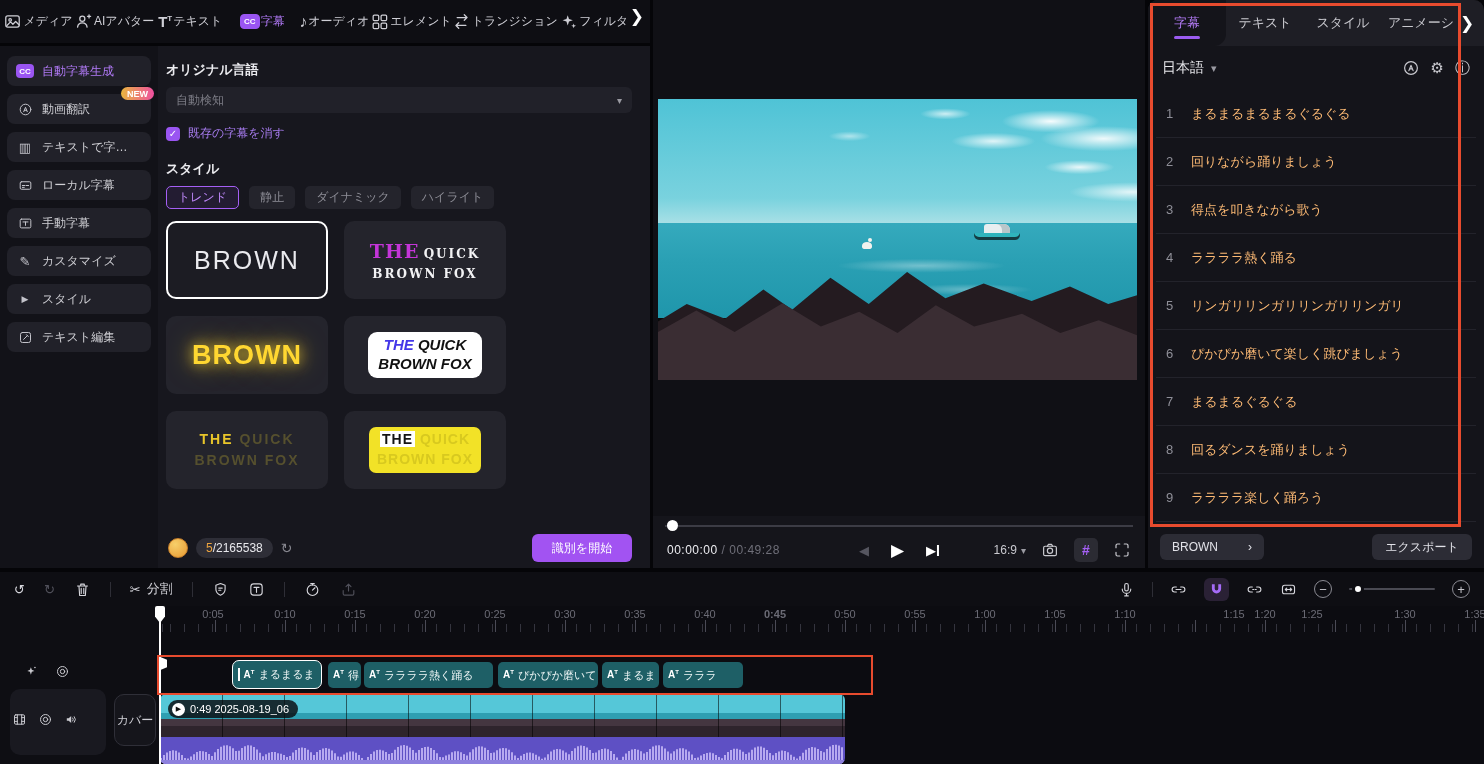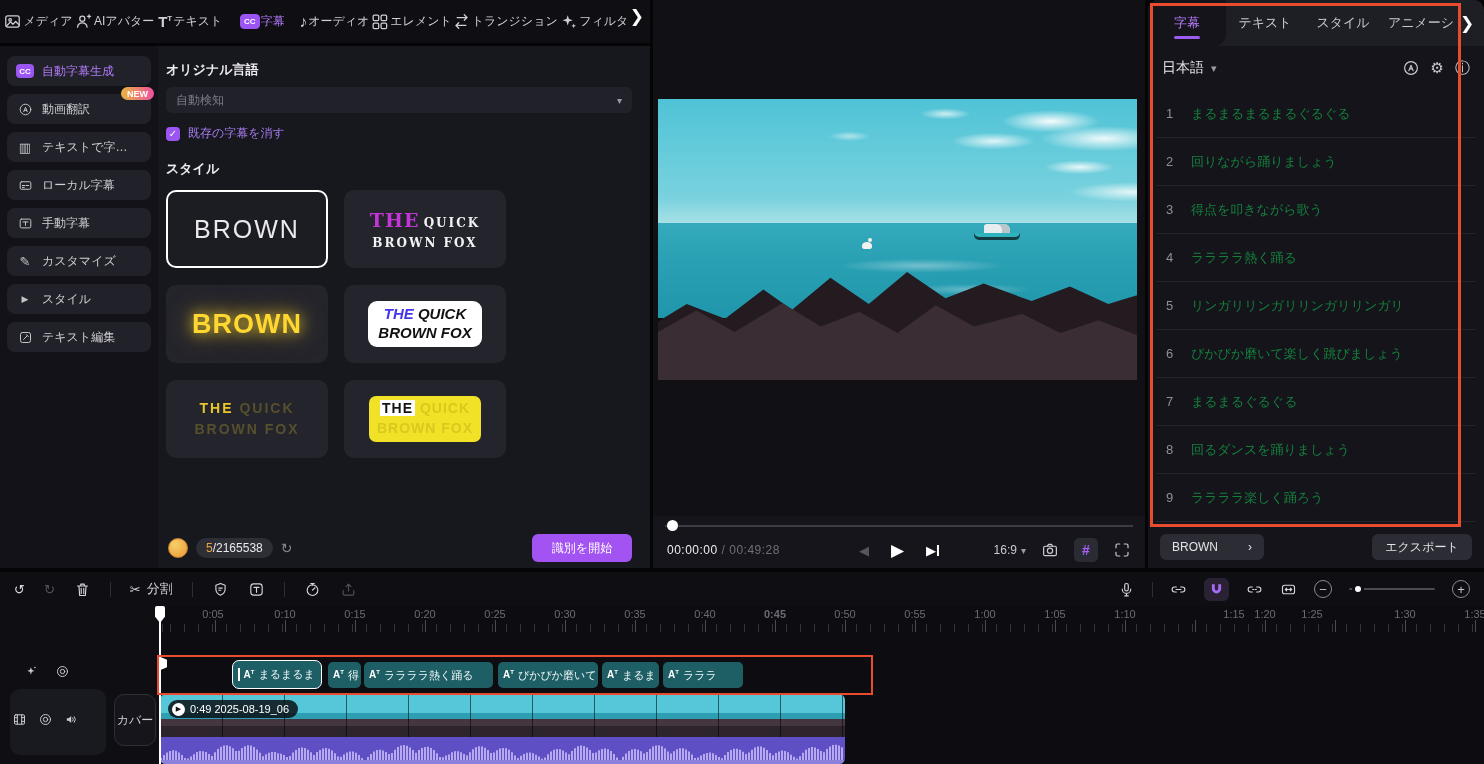--- a/index.html
+++ b/index.html
@@ -113,21 +113,21 @@
 .r-tab.active{background:#14141a;color:#b27af5;border-radius:10px 0 12px 0}
 .r-tab.active::after{content:"";position:absolute;bottom:7px;left:50%;transform:translateX(-50%);width:26px;height:3px;border-radius:2px;background:#9b5cf0}
 .r-chevron{width:24px;display:flex;align-items:center;color:#fff;font-size:17px;font-weight:bold;cursor:pointer}
 .r-lang{height:44px;display:flex;align-items:center;padding:0 14px;gap:7px;font-size:14px;color:#e6e6ea}
 .r-lang .caret{color:#9a9aa2;font-size:11px}
 .r-icons{margin-left:auto;display:flex;gap:11px;color:#c9c9cf;align-items:center}
 .r-icons .g{font-size:15px;cursor:pointer}
 .sub-list{flex:1;overflow:hidden;padding:0 8px}
 .sub-row{height:48px;display:flex;align-items:center;gap:15px;padding:0 10px;border-bottom:1px solid #23232b;font-size:13px;cursor:pointer}
 .sub-num{color:#8f8f98;min-width:10px}
-.sub-text{color:#15803d;white-space:nowrap;overflow:hidden}
+.sub-text{color:#fdba74;white-space:nowrap;overflow:hidden}
 .r-footer{height:42px;display:flex;align-items:center;padding:0 12px}
 .brown-btn{width:104px;height:26px;background:#2c2c35;border-radius:6px;display:flex;align-items:center;justify-content:space-between;padding:0 12px;font-size:12px;color:#e2e2e8;cursor:pointer}
 .export-btn{margin-left:auto;width:100px;height:26px;background:#2c2c35;border-radius:6px;display:flex;align-items:center;justify-content:center;font-size:12px;color:#e2e2e8;cursor:pointer}
 .anno{position:absolute;border:3px solid #e84b2e;pointer-events:none;z-index:7}
 .anno-right{left:2px;top:3px;width:311px;height:524px}
 
 .bottom{height:196px;background:#0e0e13;border-top:4px solid #050508;display:flex;flex-direction:column}
 .tl-toolbar{height:34px;display:flex;align-items:center;padding:0 14px;gap:19px}
 .tli{color:#d6d6dc;display:flex;align-items:center;gap:6px;font-size:13px;cursor:pointer}
 .tli.dim{color:#50505a}
@@ -308,20 +308,26 @@
             <div class="f-label">オリジナル言語</div>
             <div class="dropdown">
               <span>自動検知</span>
               <span class="caret">▾</span>
             </div>
             <div class="check-row">
               <span class="checkbox">✓</span>
               <span>既存の字幕を消す</span>
             </div>
             <div class="f-label style-label">スタイル</div>
+            <div class="style-chips" id="style-chips">
+                <div class="chip active">トレンド</div>
+                <div class="chip">静止</div>
+                <div class="chip">ダイナミック</div>
+                <div class="chip">ハイライト</div>
+              </div>
             <div class="cards" id="cards-grid">
                 <div class="card selected">
                   <div class="cv-plain">BROWN</div>
                 </div>
                 <div class="card">
                   <div class="cv-serif">
                     <div><span class="the">THE</span> <span class="rest">QUICK</span></div>
                     <div class="rest2">BROWN FOX</div>
                   </div>
                 </div>

